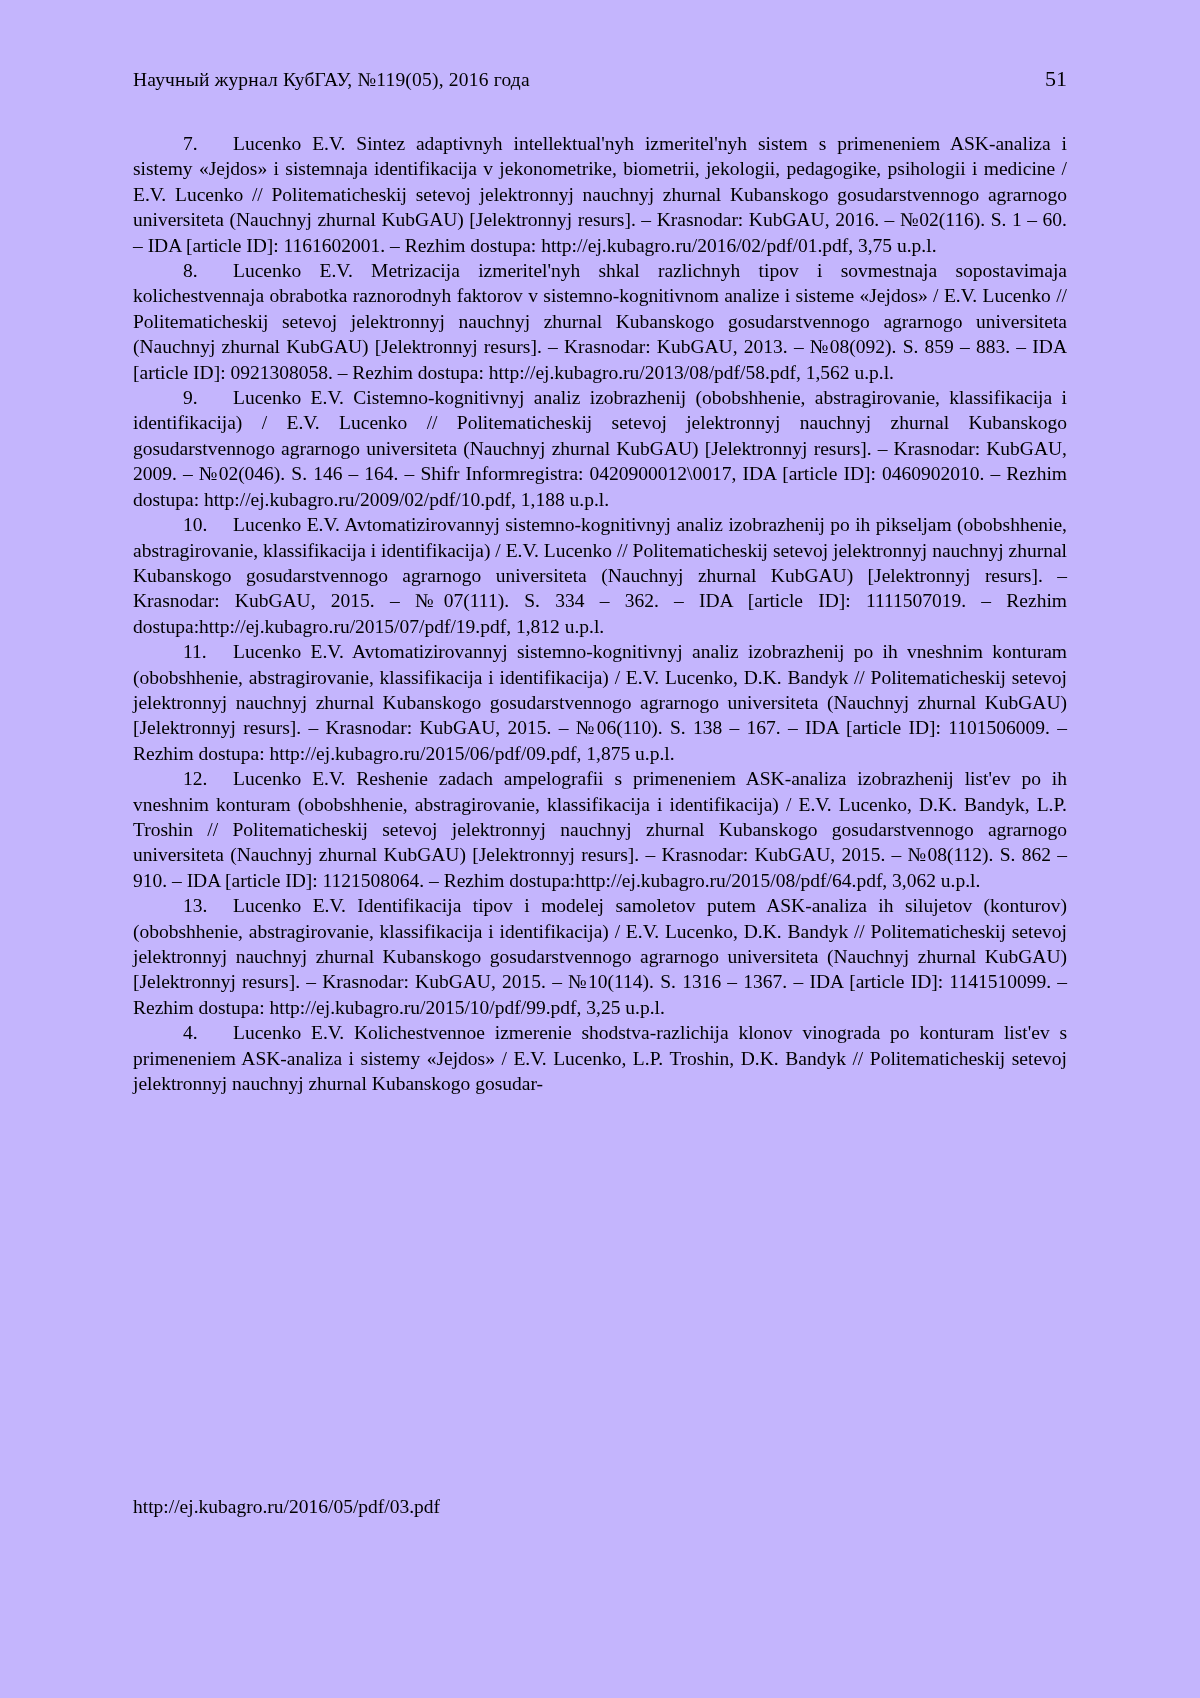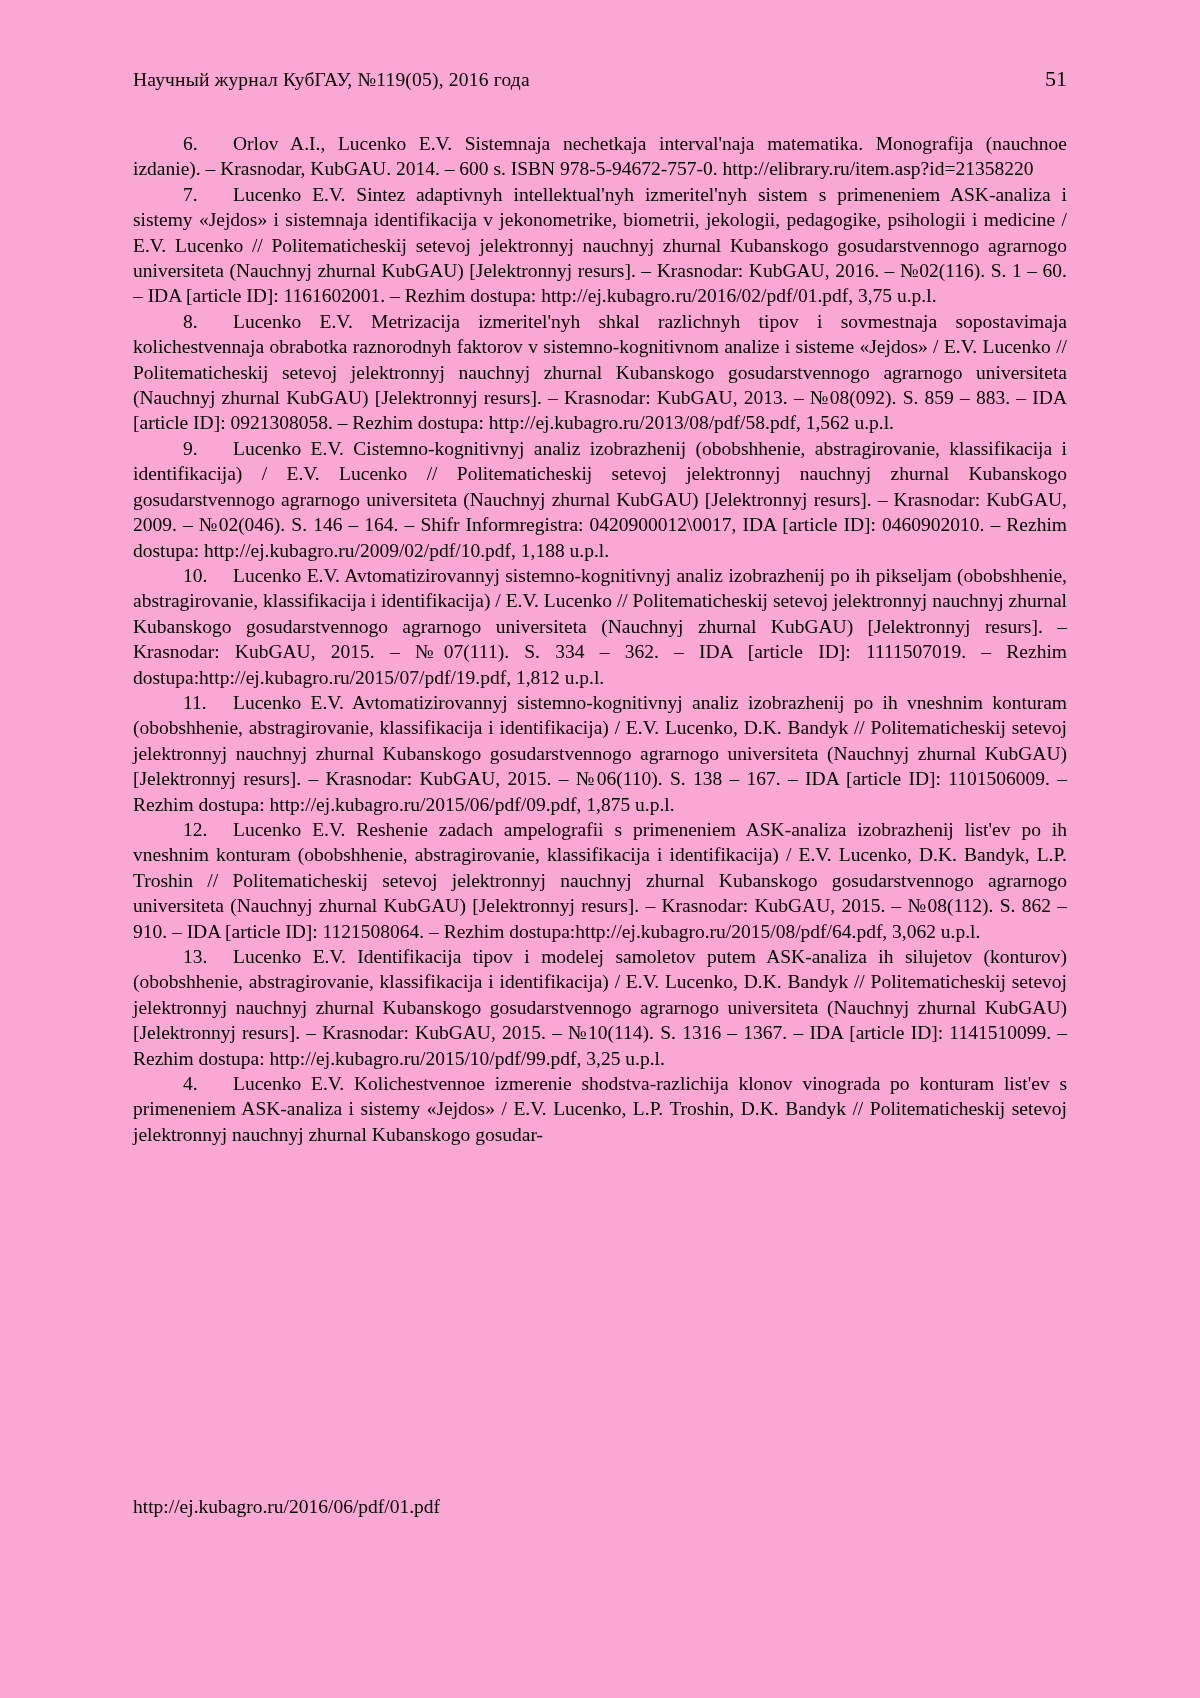--- a/index.html
+++ b/index.html
@@ -2,21 +2,21 @@
 <html><head>
 <meta charset="utf-8">
 <style>
   * { margin: 0; padding: 0; box-sizing: border-box; }
   html, body { background: #e8e8e8; }
   .page {
     position: relative;
     width: 1200px;
     height: 1698px;
     margin: 0 auto;
-    background: #f9a8d4;
+    background: #c4b5fd;
     font-family: "Liberation Serif", "DejaVu Serif", serif;
     color: #000000;
     overflow: hidden;
   }
   .header {
     position: absolute;
     top: 66px;
     left: 133px;
     width: 934px;
     display: flex;
@@ -60,28 +60,27 @@
 <body>
 
 <div class="page">
 
   <div class="header">
     <span class="journal-title">Научный журнал КубГАУ, №119(05), 2016 года</span>
     <span class="page-number">51</span>
   </div>
 
   <div class="content">
-    <p class="ref"><span class="ref-num">6.</span><span>Orlov A.I., Lucenko E.V. Sistemnaja nechetkaja interval'naja matematika. Monografija (nauchnoe izdanie). – Krasnodar, KubGAU. 2014. – 600 s. ISBN 978-5-94672-757-0. http://elibrary.ru/item.asp?id=21358220</span></p>
     <p class="ref"><span class="ref-num">7.</span><span>Lucenko E.V. Sintez adaptivnyh intellektual'nyh izmeritel'nyh sistem s primeneniem ASK-analiza i sistemy «Jejdos» i sistemnaja identifikacija v jekonometrike, biometrii, jekologii, pedagogike, psihologii i medicine / E.V. Lucenko // Politematicheskij setevoj jelektronnyj nauchnyj zhurnal Kubanskogo gosudarstvennogo agrarnogo universiteta (Nauchnyj zhurnal KubGAU) [Jelektronnyj resurs]. – Krasnodar: KubGAU, 2016. – №02(116). S. 1 – 60. – IDA [article ID]: 1161602001. – Rezhim dostupa: http://ej.kubagro.ru/2016/02/pdf/01.pdf, 3,75 u.p.l.</span></p>
     <p class="ref"><span class="ref-num">8.</span><span>Lucenko E.V. Metrizacija izmeritel'nyh shkal razlichnyh tipov i sovmestnaja sopostavimaja kolichestvennaja obrabotka raznorodnyh faktorov v sistemno-kognitivnom analize i sisteme «Jejdos» / E.V. Lucenko // Politematicheskij setevoj jelektronnyj nauchnyj zhurnal Kubanskogo gosudarstvennogo agrarnogo universiteta (Nauchnyj zhurnal KubGAU) [Jelektronnyj resurs]. – Krasnodar: KubGAU, 2013. – №08(092). S. 859 – 883. – IDA [article ID]: 0921308058. – Rezhim dostupa: http://ej.kubagro.ru/2013/08/pdf/58.pdf, 1,562 u.p.l.</span></p>
     <p class="ref"><span class="ref-num">9.</span><span>Lucenko E.V. Cistemno-kognitivnyj analiz izobrazhenij (obobshhenie, abstragirovanie, klassifikacija i identifikacija) / E.V. Lucenko // Politematicheskij setevoj jelektronnyj nauchnyj zhurnal Kubanskogo gosudarstvennogo agrarnogo universiteta (Nauchnyj zhurnal KubGAU) [Jelektronnyj resurs]. – Krasnodar: KubGAU, 2009. – №02(046). S. 146 – 164. – Shifr Informregistra: 0420900012\0017, IDA [article ID]: 0460902010. – Rezhim dostupa: http://ej.kubagro.ru/2009/02/pdf/10.pdf, 1,188 u.p.l.</span></p>
     <p class="ref"><span class="ref-num">10.</span><span>Lucenko E.V. Avtomatizirovannyj sistemno-kognitivnyj analiz izobrazhenij po ih pikseljam (obobshhenie, abstragirovanie, klassifikacija i identifikacija) / E.V. Lucenko // Politematicheskij setevoj jelektronnyj nauchnyj zhurnal Kubanskogo gosudarstvennogo agrarnogo universiteta (Nauchnyj zhurnal KubGAU) [Jelektronnyj resurs]. – Krasnodar: KubGAU, 2015. – №07(111). S. 334 – 362. – IDA [article ID]: 1111507019. – Rezhim dostupa:http://ej.kubagro.ru/2015/07/pdf/19.pdf, 1,812 u.p.l.</span></p>
     <p class="ref"><span class="ref-num">11.</span><span>Lucenko E.V. Avtomatizirovannyj sistemno-kognitivnyj analiz izobrazhenij po ih vneshnim konturam (obobshhenie, abstragirovanie, klassifikacija i identifikacija) / E.V. Lucenko, D.K. Bandyk // Politematicheskij setevoj jelektronnyj nauchnyj zhurnal Kubanskogo gosudarstvennogo agrarnogo universiteta (Nauchnyj zhurnal KubGAU) [Jelektronnyj resurs]. – Krasnodar: KubGAU, 2015. – №06(110). S. 138 – 167. – IDA [article ID]: 1101506009. – Rezhim dostupa: http://ej.kubagro.ru/2015/06/pdf/09.pdf, 1,875 u.p.l.</span></p>
     <p class="ref"><span class="ref-num">12.</span><span>Lucenko E.V. Reshenie zadach ampelografii s primeneniem ASK-analiza izobrazhenij list'ev po ih vneshnim konturam (obobshhenie, abstragirovanie, klassifikacija i identifikacija) / E.V. Lucenko, D.K. Bandyk, L.P. Troshin // Politematicheskij setevoj jelektronnyj nauchnyj zhurnal Kubanskogo gosudarstvennogo agrarnogo universiteta (Nauchnyj zhurnal KubGAU) [Jelektronnyj resurs]. – Krasnodar: KubGAU, 2015. – №08(112). S. 862 – 910. – IDA [article ID]: 1121508064. – Rezhim dostupa:http://ej.kubagro.ru/2015/08/pdf/64.pdf, 3,062 u.p.l.</span></p>
     <p class="ref"><span class="ref-num">13.</span><span>Lucenko E.V. Identifikacija tipov i modelej samoletov putem ASK-analiza ih silujetov (konturov) (obobshhenie, abstragirovanie, klassifikacija i identifikacija) / E.V. Lucenko, D.K. Bandyk // Politematicheskij setevoj jelektronnyj nauchnyj zhurnal Kubanskogo gosudarstvennogo agrarnogo universiteta (Nauchnyj zhurnal KubGAU) [Jelektronnyj resurs]. – Krasnodar: KubGAU, 2015. – №10(114). S. 1316 – 1367. – IDA [article ID]: 1141510099. – Rezhim dostupa: http://ej.kubagro.ru/2015/10/pdf/99.pdf, 3,25 u.p.l.</span></p>
     <p class="ref"><span class="ref-num">4.</span><span>Lucenko E.V. Kolichestvennoe izmerenie shodstva-razlichija klonov vinograda po konturam list'ev s primeneniem ASK-analiza i sistemy «Jejdos» / E.V. Lucenko, L.P. Troshin, D.K. Bandyk // Politematicheskij setevoj jelektronnyj nauchnyj zhurnal Kubanskogo gosudar-</span></p>
   </div>
 
   <div class="footer">
-    <span>http://ej.kubagro.ru/2016/06/pdf/01.pdf</span>
+    <span>http://ej.kubagro.ru/2016/05/pdf/03.pdf</span>
   </div>
 
 </div>
 
 </body></html>

